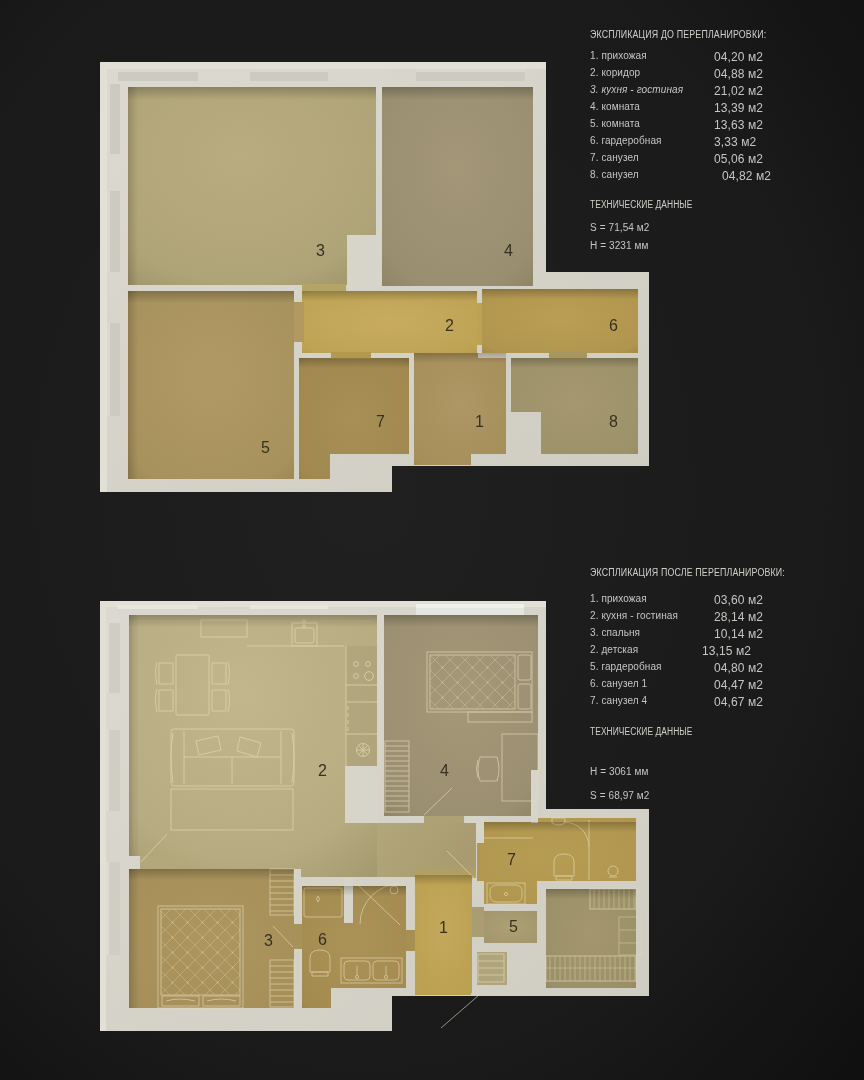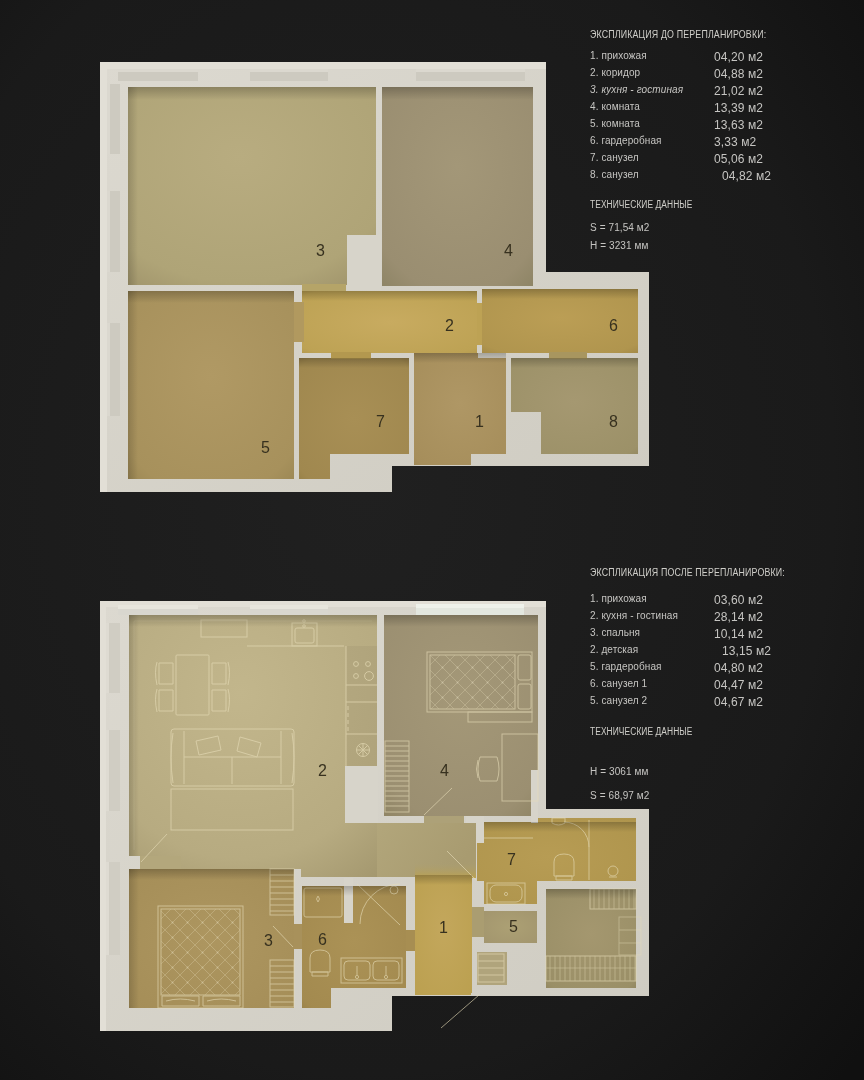--- a/index.html
+++ b/index.html
@@ -449,23 +449,23 @@
 
 <div class="legend" style="left:590px;top:566px;width:274px;height:230px;">
 <div class="title">ЭКСПЛИКАЦИЯ ПОСЛЕ ПЕРЕПЛАНИРОВКИ:</div>
 <div class="row" style="top:27px;">1. прихожая</div>
     <div class="val" style="left:124px;top:27px;">03,60 м2</div>
 <div class="row" style="top:44px;">2. кухня - гостиная</div>
     <div class="val" style="left:124px;top:44px;">28,14 м2</div>
 <div class="row" style="top:61px;">3. спальня</div>
     <div class="val" style="left:124px;top:61px;">10,14 м2</div>
 <div class="row" style="top:78px;">2. детская</div>
-    <div class="val" style="left:132px;top:78px;text-align:center;">13,15 м2</div>
+    <div class="val" style="left:112px;top:78px;text-align:center;">13,15 м2</div>
 <div class="row" style="top:95px;text-align:center;">5. гардеробная</div>
     <div class="val" style="left:124px;top:95px;">04,80 м2</div>
 <div class="row" style="top:112px;">6. санузел 1</div>
     <div class="val" style="left:124px;top:112px;">04,47 м2</div>
-<div class="row" style="top:129px;">5. санузел 2</div>
+<div class="row" style="top:129px;">7. санузел 4</div>
     <div class="val" style="left:124px;top:129px;">04,67 м2</div>
 <div class="row title" style="top:160px;">ТЕХНИЧЕСКИЕ ДАННЫЕ</div>
 <div class="row" style="top:183px;margin-top:41px;">S = 68,97 м2</div>
 <div class="row" style="top:200px;">H = 3061 мм</div>
 </div>
 
 </body></html>

